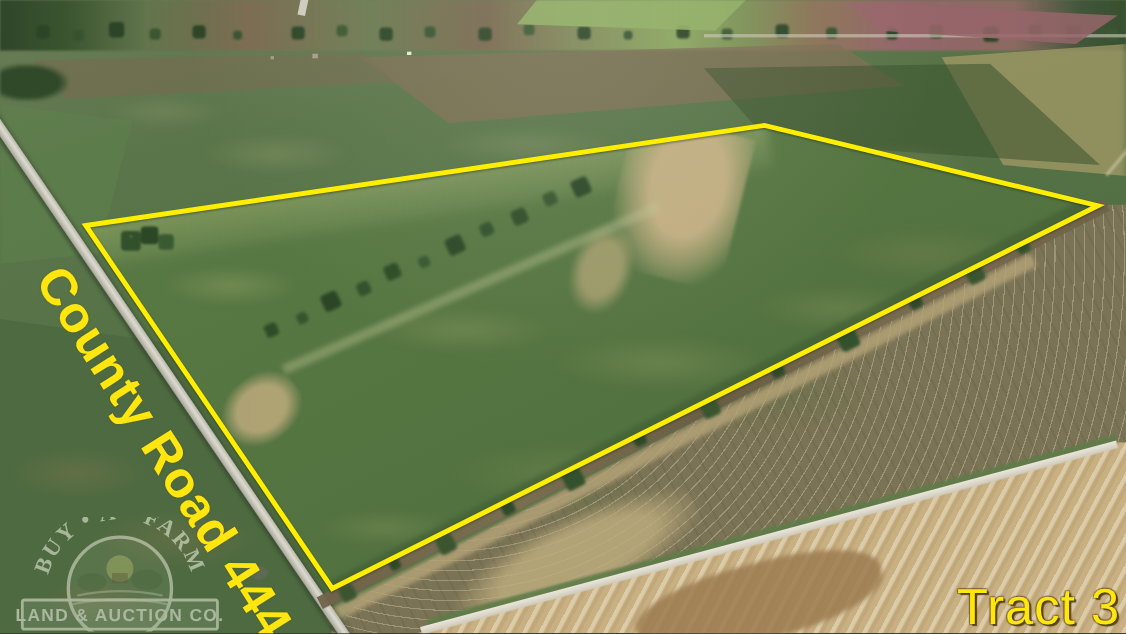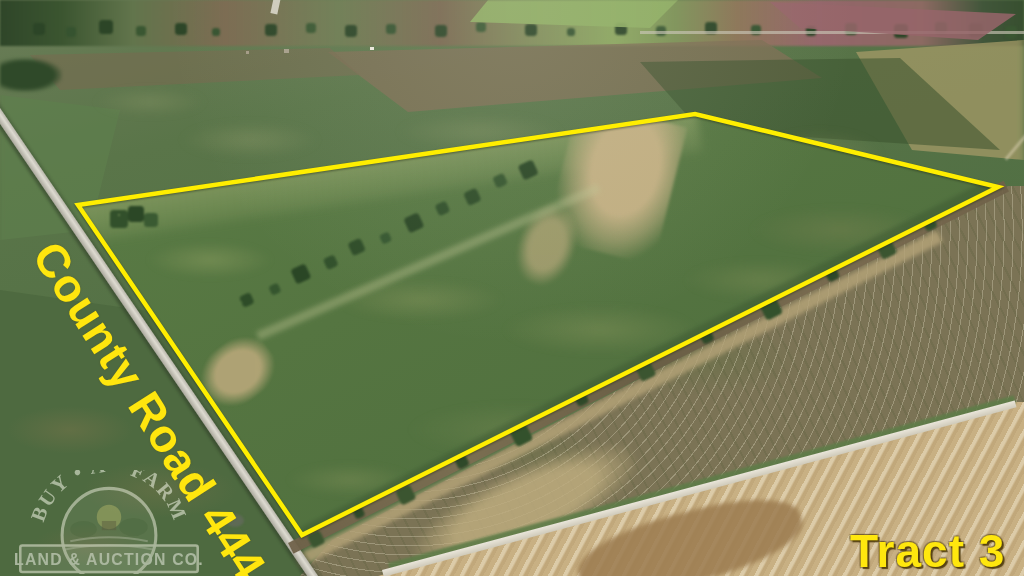--- a/index.html
+++ b/index.html
@@ -107,21 +107,21 @@
     background:radial-gradient(ellipse,#b9a87a 0 45%,transparent 75%);}
   .inner-shore{left:300px;top:528px;width:770px;height:12px;transform:rotate(-26.85deg);transform-origin:0 0;
     background:rgba(56,84,46,.45);filter:blur(2px);}
   .haze{inset:0;background:radial-gradient(circle at 50% 0%,rgba(220,225,210,.14),transparent 45%);}
   
   .boundary-svg{inset:0;width:1024px;height:576px;z-index:40;filter:drop-shadow(0 1.5px 1px rgba(30,40,20,.55));}
   .boundary-svg polygon{fill:none;stroke:#ffee00;stroke-width:4.5;stroke-linejoin:miter;}
   .road-label{left:64px;top:234px;transform:rotate(57.5deg);transform-origin:0 0;z-index:50;
     font-size:46px;line-height:1;font-weight:bold;letter-spacing:1px;color:#ffe60e;white-space:nowrap;
     text-shadow:0 0 2px rgba(90,80,0,.35);}
-  .tract-label{left:850px;top:528px;z-index:50;font-size:46px;line-height:1;font-weight:bold;letter-spacing:1px;color:#ffe70e;
+  .tract-label{left:870px;top:528px;z-index:50;font-size:46px;line-height:1;font-weight:normal;letter-spacing:1px;color:#ffe70e;
     text-shadow:2px 2px 1px rgba(75,55,8,.9),-1px -1px 1px rgba(75,55,8,.45),1px -1px 1px rgba(75,55,8,.45),-1px 1px 1px rgba(75,55,8,.45);
     white-space:nowrap;}
   .watermark{left:14px;top:470px;width:190px;height:104px;z-index:60;opacity:.55;}
   .wm-arc-text{font-family:"Liberation Serif",serif;font-weight:bold;font-size:20px;letter-spacing:2px;fill:#f3f6e6;}
   .wm-banner-text{font-family:"Liberation Sans",sans-serif;font-weight:bold;font-size:15.5px;letter-spacing:1.2px;fill:#f5f7ec;}
 </style>
 </head>
 <body>
 
 <div id="scene">

